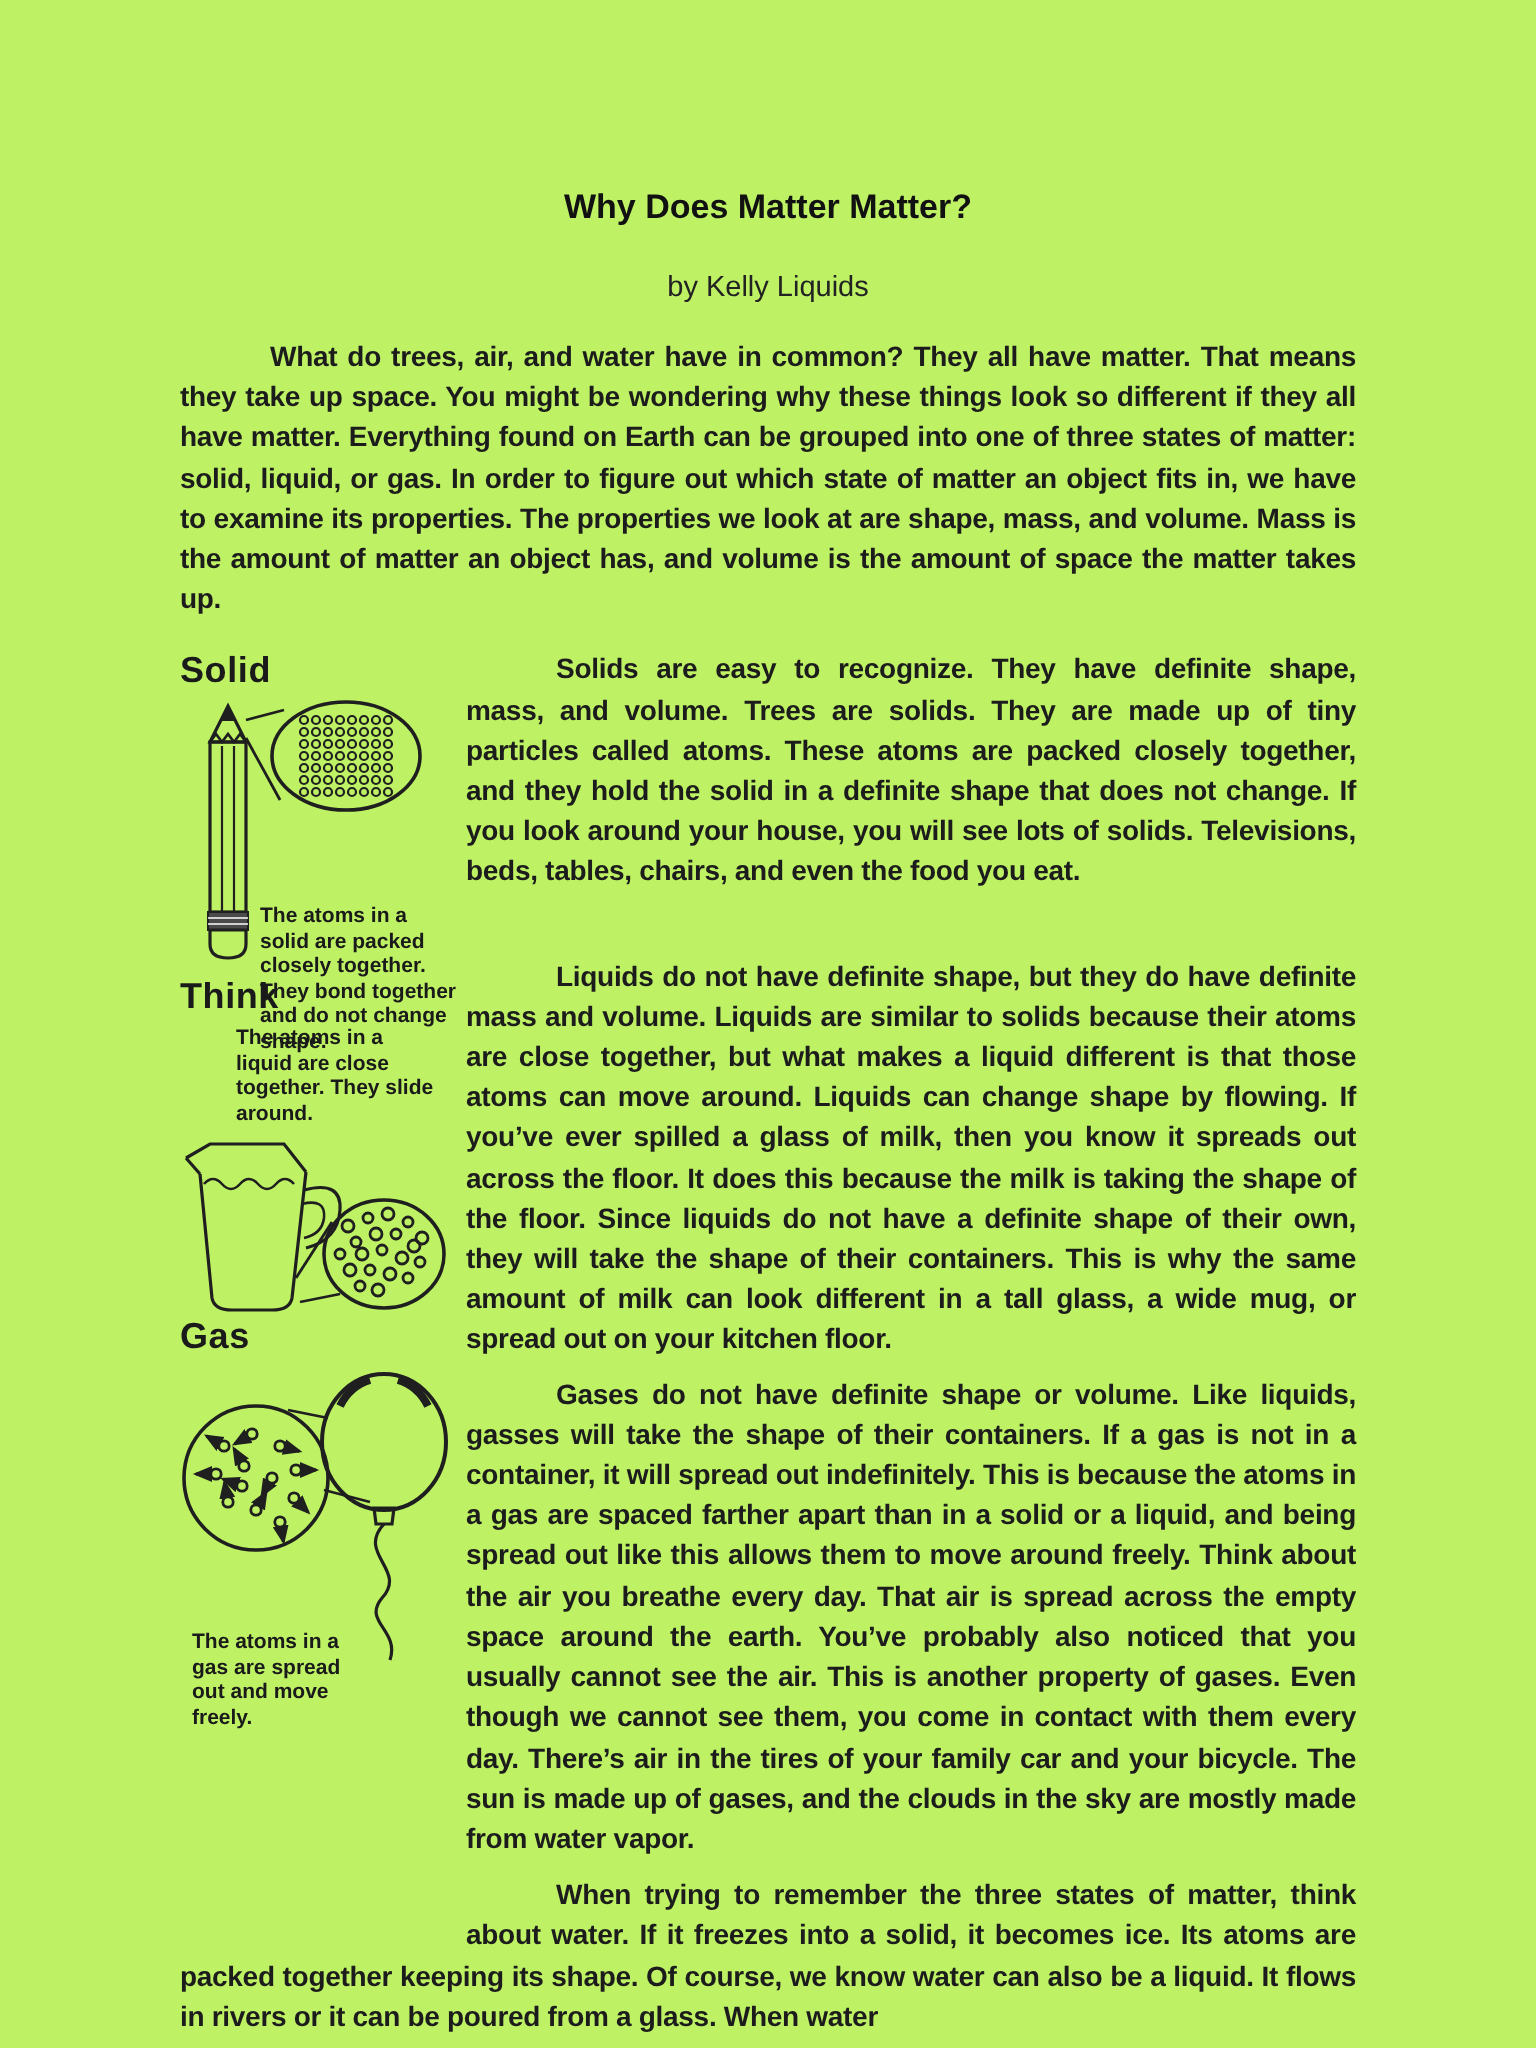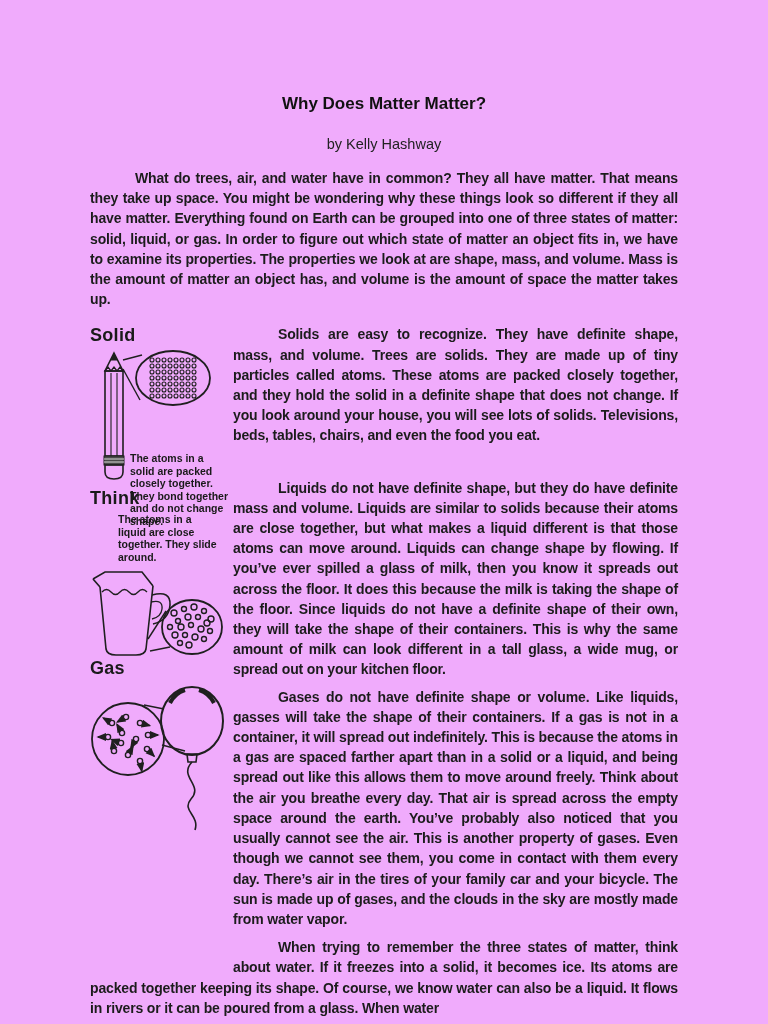--- a/index.html
+++ b/index.html
@@ -1,19 +1,19 @@
 <!DOCTYPE html>
 <html><head>
 <meta charset="utf-8">
 <style>
   html,body{margin:0;padding:0;background:#ffffff;}
   body{width:768px;height:1024px;overflow:hidden;}
   .page{
     position:relative;width:768px;height:1024px;box-sizing:border-box;
-    padding:94px 90px 0 90px;background:#f0abfc;color:#1c1c1c;
+    padding:94px 90px 0 90px;background:#bef264;color:#1c1c1c;
     font-family:"Liberation Sans",sans-serif;
   }
   .title{
     font-size:17px;font-weight:bold;text-align:center;margin:0 0 22px 0;
     color:#111;
   }
   .byline{
     font-size:14.5px;text-align:center;margin:0 0 16px 0;color:#222;
   }
   p.body{
@@ -47,21 +47,21 @@
   .cap-gas{position:absolute;left:6px;top:122px;width:92px;}
   svg{display:block;}
   .ink{stroke:#1f1f1f;fill:none;}
 </style>
 </head>
 <body>
 
 <div class="page">
 
   <h1 class="title">Why Does Matter Matter?</h1>
-  <div class="byline">by Kelly Hashway</div>
+  <div class="byline">by Kelly Liquids</div>
 
   <p class="body intro"><span>What do trees, air, and water have in common? They all have matter. That means they take up space. You might be wondering why these things look so different if they all have matter. Everything found on Earth can be grouped into one of three states of matter: solid, liquid, or gas. In order to figure out which state of matter an object fits in, we have to examine its properties. The properties we look at are shape, mass, and volume. Mass is the amount of </span><b>matter</b><span> an object has, and volume is the amount of </span><b>space</b><span> the matter takes up.</span></p>
 
   <div class="wrapzone">
 
     <div class="figcol">
 
       <figure class="fig-solid">
         <div class="fig-heading">Solid</div>
         <svg width="137" height="132" viewBox="0 0 137 132">
@@ -228,20 +228,21 @@
               <circle cx="24" cy="68" r="2.6" stroke="#1f1f1f" fill="none" stroke-width="1.4"></circle>
               <line x1="23.374866560399052" y1="64.45469208915605" x2="22.263518223330696" y2="58.15192246987792" stroke="#1f1f1f" stroke-width="1.6" marker-end="url(#arr)"></line>
               <circle cx="38" cy="72" r="2.6" stroke="#1f1f1f" fill="none" stroke-width="1.4"></circle>
               <line x1="39.8" y1="68.88230854637602" x2="43" y2="63.33974596215562" stroke="#1f1f1f" stroke-width="1.6" marker-end="url(#arr)"></line>
               <circle cx="50" cy="78" r="2.6" stroke="#1f1f1f" fill="none" stroke-width="1.4"></circle>
               <line x1="50.62513343960095" y1="81.54530791084395" x2="51.7364817766693" y2="87.84807753012208" stroke="#1f1f1f" stroke-width="1.6" marker-end="url(#arr)"></line>
               <circle cx="31" cy="60" r="2.6" stroke="#1f1f1f" fill="none" stroke-width="1.4"></circle>
               <line x1="27.61710656517073" y1="58.76872748402759" x2="21.603073792140915" y2="56.579798566743314" stroke="#1f1f1f" stroke-width="1.6" marker-end="url(#arr)"></line>
             </g>
         </svg>
+        <figcaption class="fig-caption cap-gas">The atoms in a gas are spread out and move freely.</figcaption>
       </figure>
 
       <div class="fig-spacer"></div>
     </div>
 
     <p class="body solids">Solids are easy to recognize. They have definite shape, mass, and volume. Trees are solids. They are made up of tiny particles called atoms. These atoms are packed closely together, and they hold the solid in a definite shape that does not change. If you look around your house, you will see lots of solids. Televisions, beds, tables, chairs, and even the food you eat.</p>
     <p class="body liquids">Liquids do not have definite shape, but they do have definite mass and volume. Liquids are similar to solids because their atoms are close together, but what makes a liquid different is that those atoms can move around. Liquids can change shape by flowing. If you’ve ever spilled a glass of milk, then you know it spreads out across the floor. It does this because the milk is taking the shape of the floor. Since liquids do not have a definite shape of their own, they will take the shape of their containers. This is why the same amount of milk can look different in a tall glass, a wide mug, or spread out on your kitchen floor.</p>
     <p class="body gases">Gases do not have definite shape or volume. Like liquids, gasses will take the shape of their containers. If a gas is not in a container, it will spread out indefinitely. This is because the atoms in a gas are spaced farther apart than in a solid or a liquid, and being spread out like this allows them to move around freely. Think about the air you breathe every day. That air is spread across the empty space around the earth. You’ve probably also noticed that you usually cannot see the air. This is another property of gases. Even though we cannot see them, you come in contact with them every day. There’s air in the tires of your family car and your bicycle. The sun is made up of gases, and the clouds in the sky are mostly made from water vapor.</p>
     <p class="body water">When trying to remember the three states of matter, think about water. If it freezes into a solid, it becomes ice. Its atoms are packed together keeping its shape. Of course, we know water can also be a liquid. It flows in rivers or it can be poured from a glass. When water</p>
 

